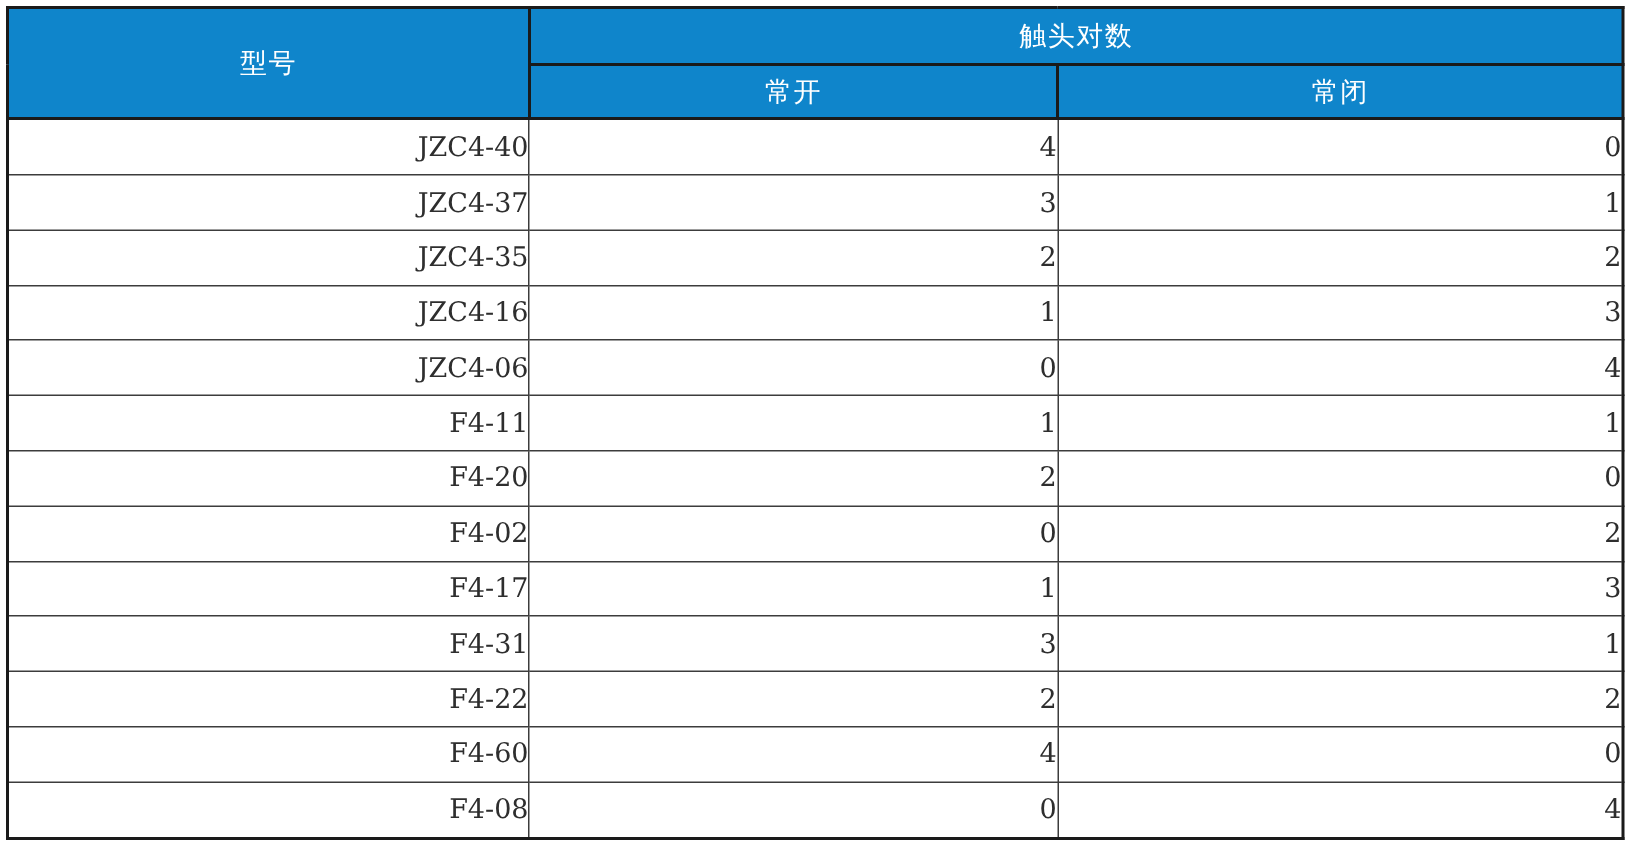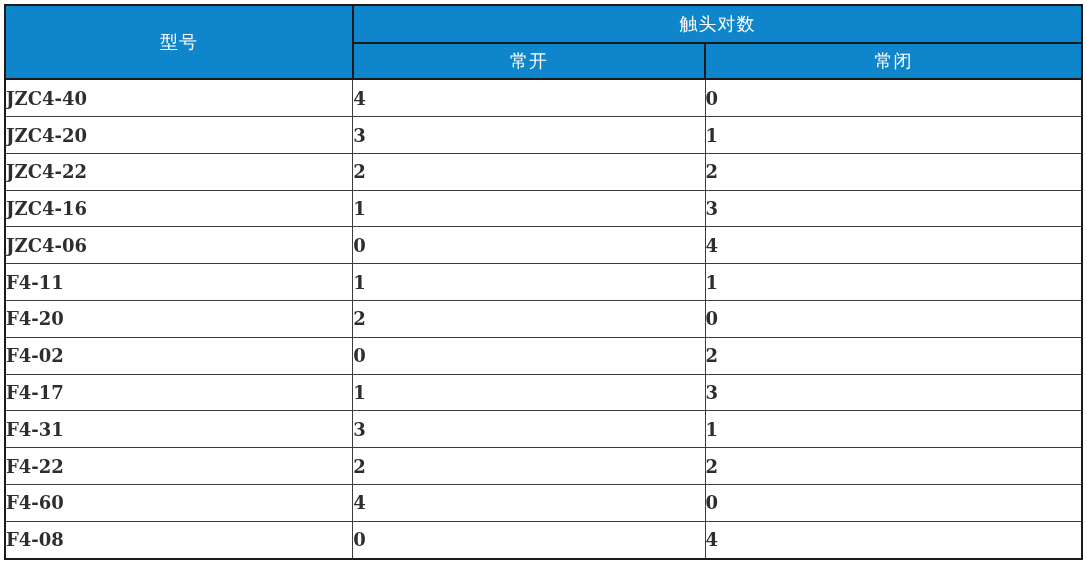--- a/index.html
+++ b/index.html
@@ -35,27 +35,26 @@
     border: 2px solid #1a1a1a;
     text-align: center;
     vertical-align: middle;
     padding: 0;
     letter-spacing: 1px;
   }
   table.data-table thead tr.group-row th { height: 36px; }
   table.data-table thead tr.sub-row th { height: 34px; margin-left: 18px; }
   table.data-table td {
     border: 1.5px solid #3c3c3c;
-    text-align: left;
+    text-align: right;
     vertical-align: middle;
     color: #2e2e2e;
     font-size: 18px;
     padding: 0;
     background: #ffffff;
-    font-weight: bold;
   }
 </style>
 </head>
 <body>
 
 <div class="table-wrap">
   <table class="data-table">
     <colgroup>
       <col class="c1">
       <col class="c2">
@@ -71,26 +70,26 @@
         <th>常闭</th>
       </tr>
     </thead>
     <tbody>
         <tr>
           <td>JZC4-40</td>
           <td>4</td>
           <td>0</td>
         </tr>
         <tr>
-          <td>JZC4-20</td>
+          <td>JZC4-37</td>
           <td>3</td>
           <td>1</td>
         </tr>
         <tr>
-          <td>JZC4-22</td>
+          <td>JZC4-35</td>
           <td>2</td>
           <td>2</td>
         </tr>
         <tr>
           <td>JZC4-16</td>
           <td>1</td>
           <td>3</td>
         </tr>
         <tr>
           <td>JZC4-06</td>

